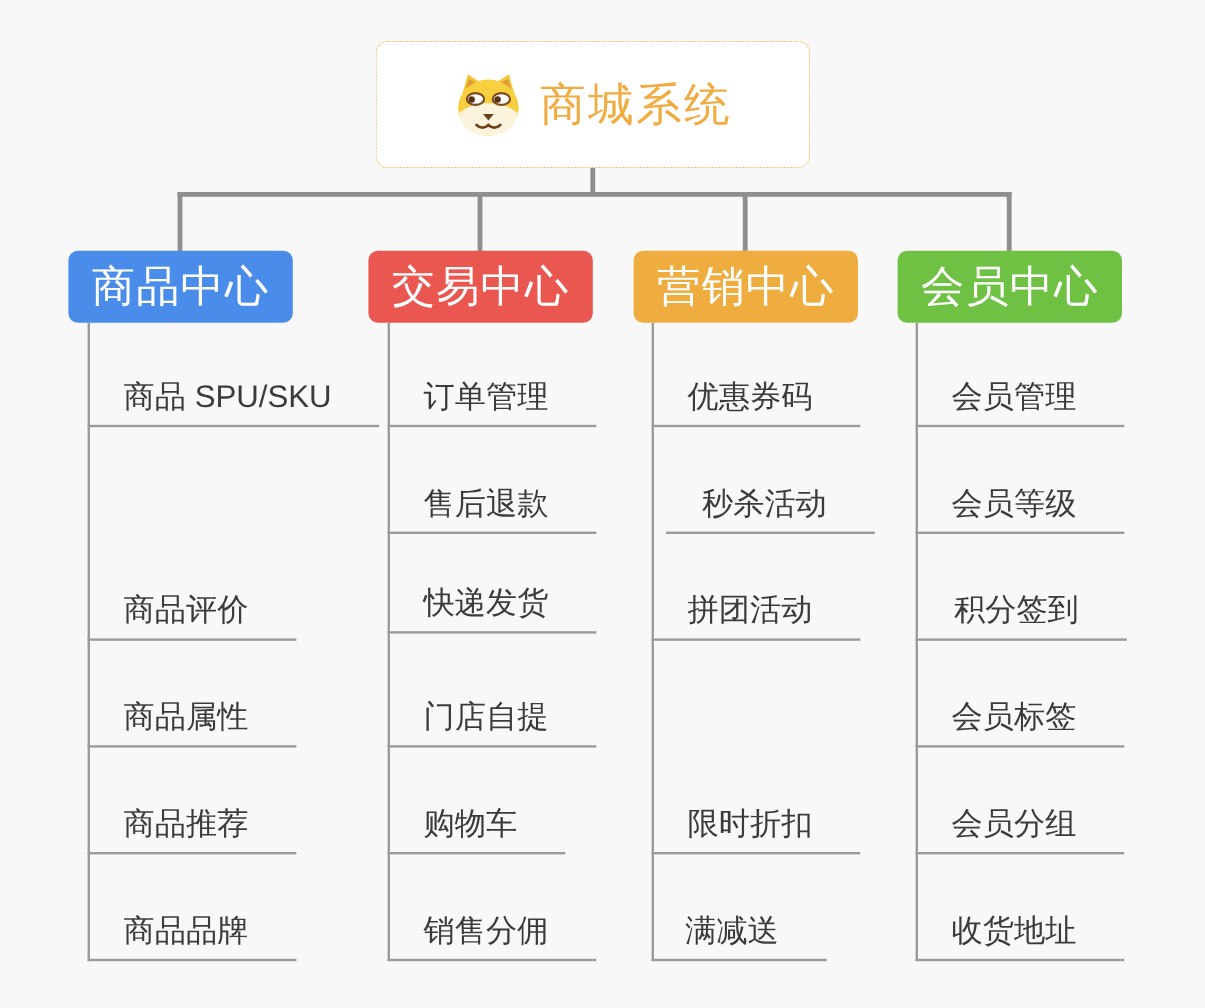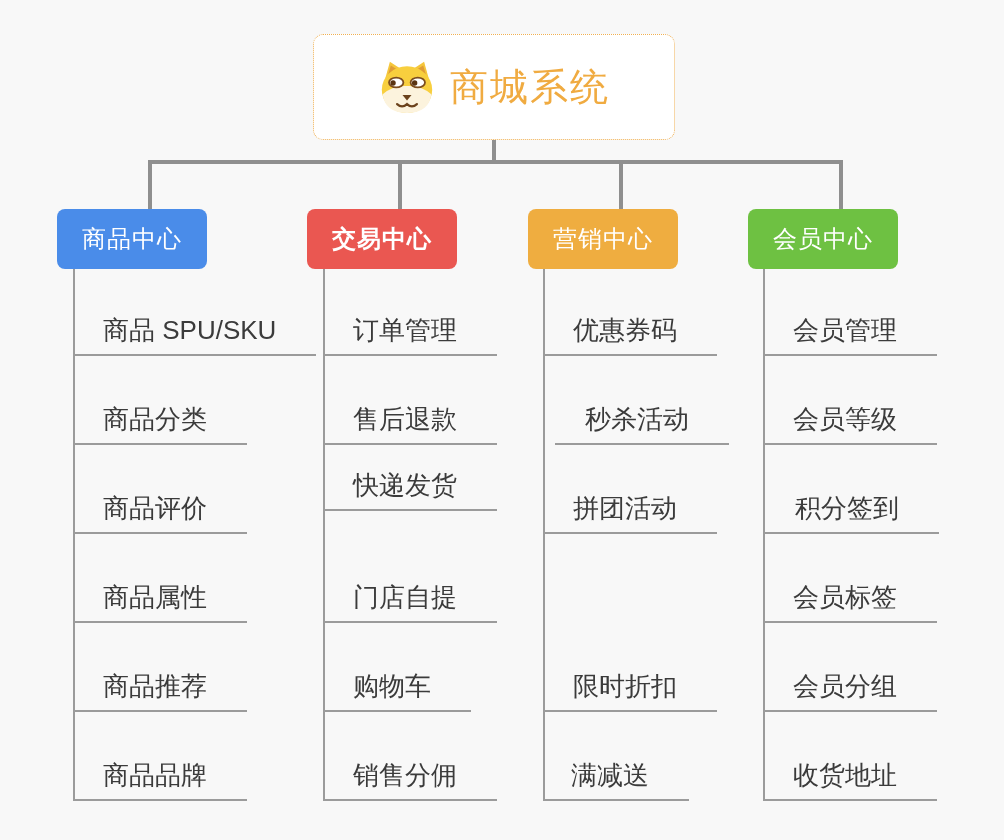--- a/index.html
+++ b/index.html
@@ -34,27 +34,27 @@
   }
   .root-title{
     font-size:38px;
     letter-spacing:2px;
     color:#f0ab41;
   }
   
   .branch{
     position:absolute;
     top:209px;
-    width:150px;height:60px;
+    width:187px;height:60px;
     border-radius:8px;
     display:flex;
     align-items:center;
     justify-content:center;
     color:#ffffff;
-    font-size:24px;
+    font-size:36px;
     letter-spacing:1px;
   }
   
   .leaf{
     position:absolute;
     box-sizing:border-box;
     height:56px;
     border-bottom:2px solid #9b9b9b;
     padding:0 40px 6px 30px;
     display:flex;
@@ -95,40 +95,39 @@
       <circle cx="40.5" cy="25.5" r="3" fill="#5a3413"></circle>
       <path d="M27,39 h10 l-5,6 z" fill="#6b421c"></path>
       <path d="M21,49 q5.5,5 11,0 q5.5,5 11,0" stroke="#6b421c" stroke-width="2.5" fill="none" stroke-linecap="round"></path>
     </svg>
     <span class="root-title">商城系统</span>
   </div>
 
   <div class="branch" style="left: 57px; background: rgb(74, 140, 233);">
       <span>商品中心</span>
     </div>
-  <div class="branch" style="left: 307px; background: rgb(234, 87, 81); font-weight: bold;">
+  <div class="branch" style="left: 307px; background: rgb(234, 87, 81);">
       <span>交易中心</span>
     </div>
   <div class="branch" style="left: 528px; background: rgb(239, 173, 64);">
       <span>营销中心</span>
     </div>
   <div class="branch" style="left: 748px; background: rgb(110, 193, 66);">
       <span>会员中心</span>
     </div>
 
   <div class="leaf" style="left:73px;top:300px;">商品 SPU/SKU</div>
-  <div class="leaf" style="left:73px;top:389px;">商品分类</div>
   <div class="leaf" style="left:73px;top:478px;">商品评价</div>
   <div class="leaf" style="left:73px;top:567px;">商品属性</div>
   <div class="leaf" style="left:73px;top:656px;">商品推荐</div>
   <div class="leaf" style="left:73px;top:745px;">商品品牌</div>
 
   <div class="leaf" style="left:323px;top:300px;text-align:center;">订单管理</div>
   <div class="leaf" style="left:323px;top:389px;">售后退款</div>
-  <div class="leaf" style="left:323px;top:455px;">快递发货</div>
+  <div class="leaf" style="left:323px;top:472px;">快递发货</div>
   <div class="leaf" style="left:323px;top:567px;">门店自提</div>
   <div class="leaf" style="left:323px;top:656px;">购物车</div>
   <div class="leaf" style="left:323px;top:745px;">销售分佣</div>
 
   <div class="leaf" style="left:543px;top:300px;">优惠券码</div>
   <div class="leaf" style="left:543px;top:389px;margin-left:12px;">秒杀活动</div>
   <div class="leaf" style="left:543px;top:478px;text-align:right;">拼团活动</div>
   <div class="leaf" style="left:543px;top:656px;">限时折扣</div>
   <div class="leaf" style="left:543px;top:745px;padding-left:28px;">满减送</div>
 

